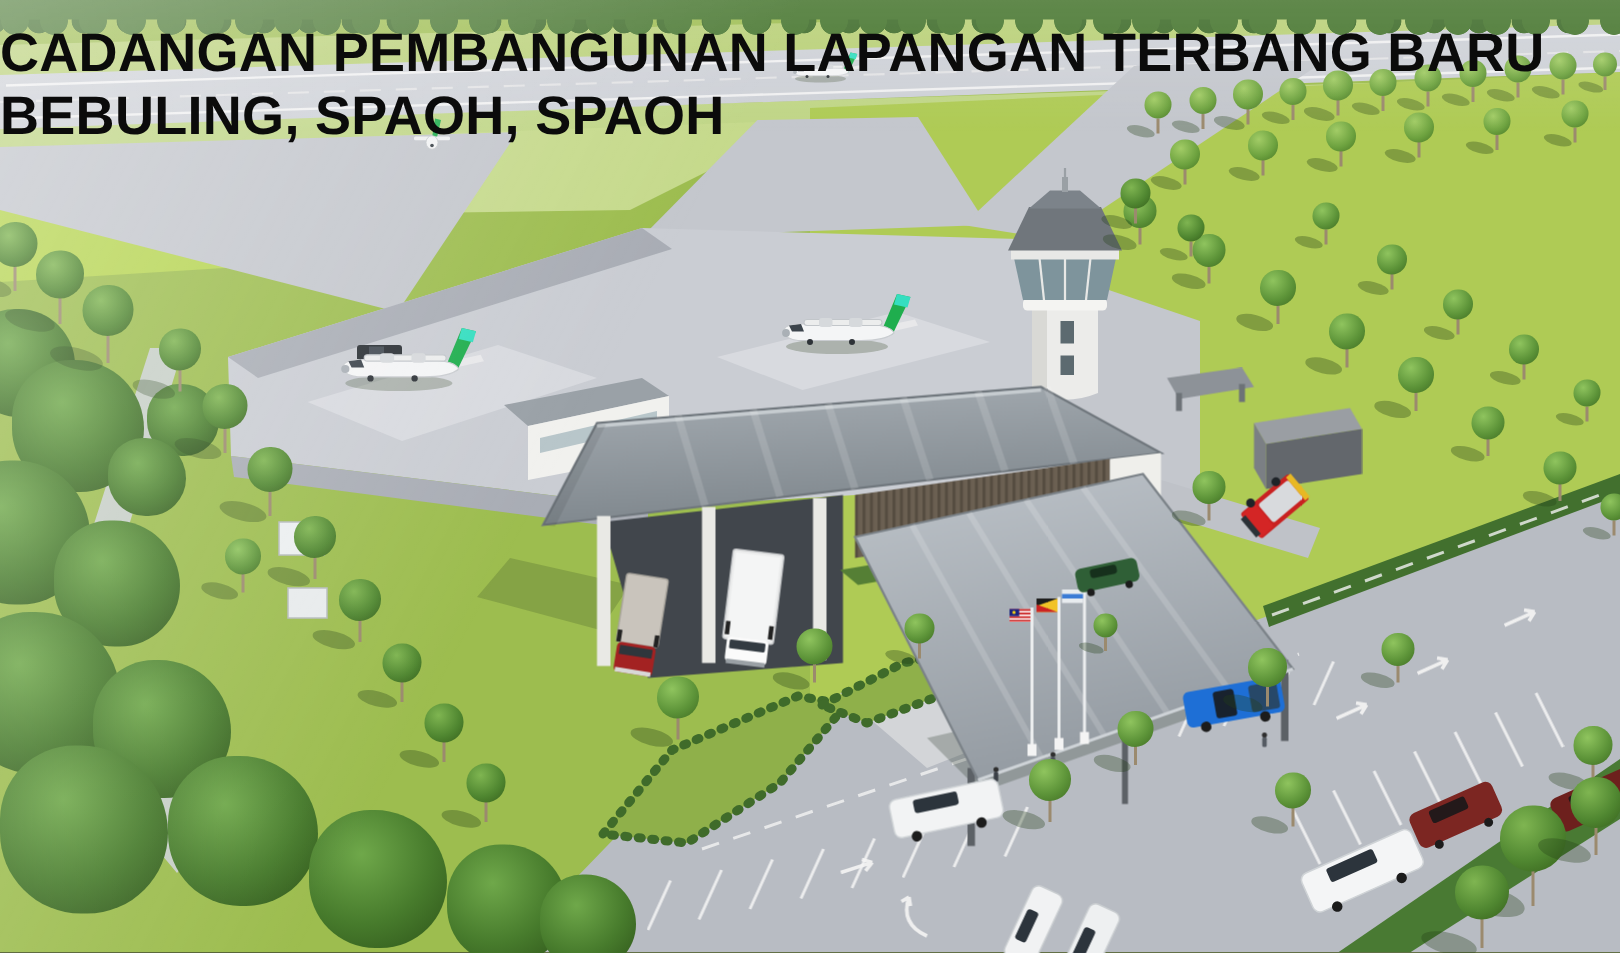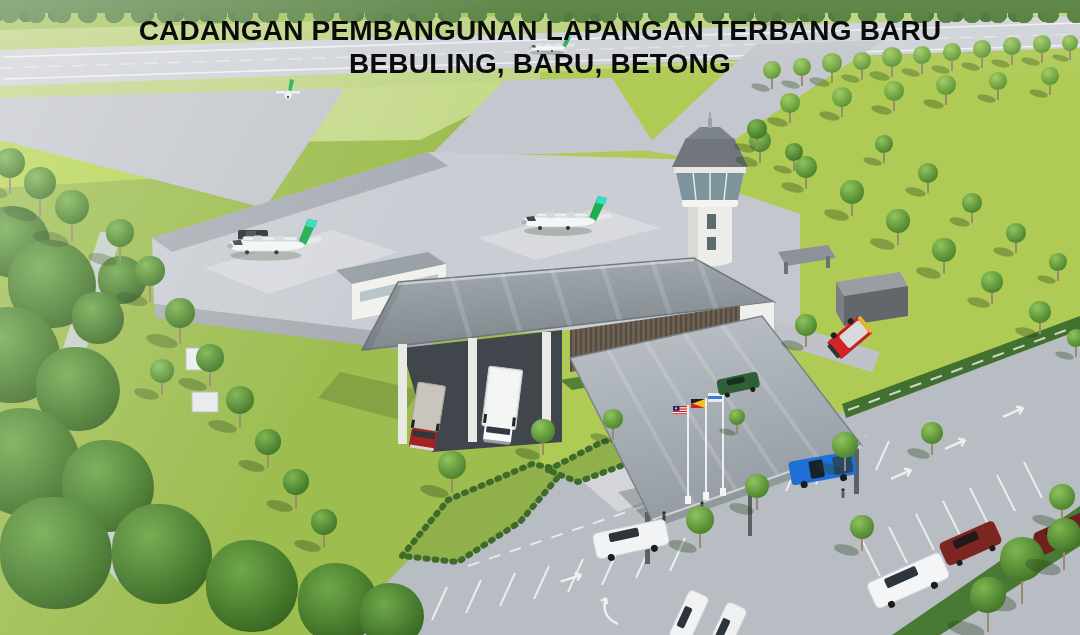--- a/index.html
+++ b/index.html
@@ -20,22 +20,22 @@
   .tcr{left:calc(var(--r)*-1);top:calc(var(--r)*-2.95);width:calc(var(--r)*2);height:calc(var(--r)*2);
        border-radius:50% 48% 52% 50%;
        background:radial-gradient(circle at 36% 30%,#8fc45e,#5c9338 58%,#447326 92%);}
   .t1 .tcr{background:radial-gradient(circle at 36% 30%,#7fb551,#4f8630 58%,#3a661f 92%);}
   .t2 .tcr{background:radial-gradient(circle at 36% 30%,#a2cc66,#6da23f 58%,#4f7f2a 92%);}
   .big .tcr{top:calc(var(--r)*-1.6);border-radius:46% 54% 50% 50%;
        background:radial-gradient(circle at 38% 32%,#6fa84a,#477b2c 55%,#335c1d 90%);}
   .haze{position:absolute;inset:0;z-index:6;pointer-events:none;
     background:linear-gradient(118deg,rgba(255,255,255,.30),rgba(255,255,255,0) 38%),
                linear-gradient(0deg,rgba(255,255,255,0) 86%,rgba(255,255,255,.14));}
-  #title{position:absolute;left:0;top:14px;width:100%;z-index:7;text-align:center;
-         font-weight:700;font-size:28px;line-height:1.18;color:#0b0b0b;letter-spacing:.2px;}
+  #title{position:absolute;left:0;top:14px;width:100%;z-index:7;text-align:left;
+         font-weight:700;font-size:36px;line-height:1.18;color:#0b0b0b;letter-spacing:.2px;}
 </style>
 </head>
 <body>
 
 <div id="stage">
 
 <svg width="1080" height="635" viewBox="0 0 1080 635">
   <defs>
     <linearGradient id="roofGrad" x1="0" y1="0" x2="0.25" y2="1">
       <stop offset="0" stop-color="#a6adb3"></stop>
@@ -686,16 +686,16 @@
       <div class="tree t1" style="left: 988px; top: 630px; --r: 18px;">
         <i class="tsh"></i>
         <i class="ttr"></i>
         <i class="tcr"></i>
       </div>
     </div>
 <div class="haze"></div>
 
 <div id="title">
   <div>CADANGAN PEMBANGUNAN LAPANGAN TERBANG BARU</div>
-  <div>BEBULING, BARU, BETONG</div>
+  <div>BEBULING, SPAOH, SPAOH</div>
 </div>
 
 </div>
 
 </body></html>

